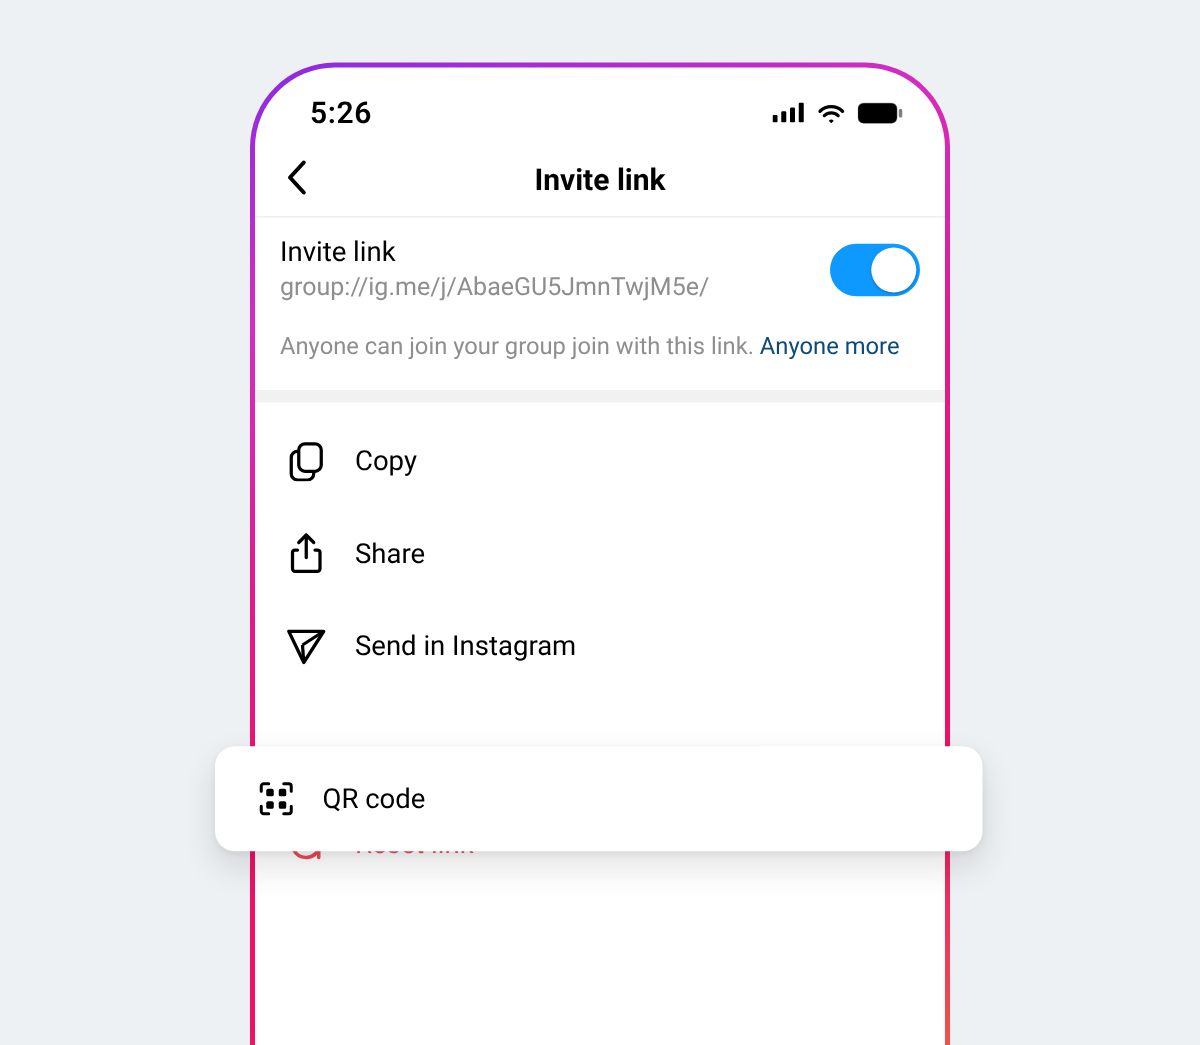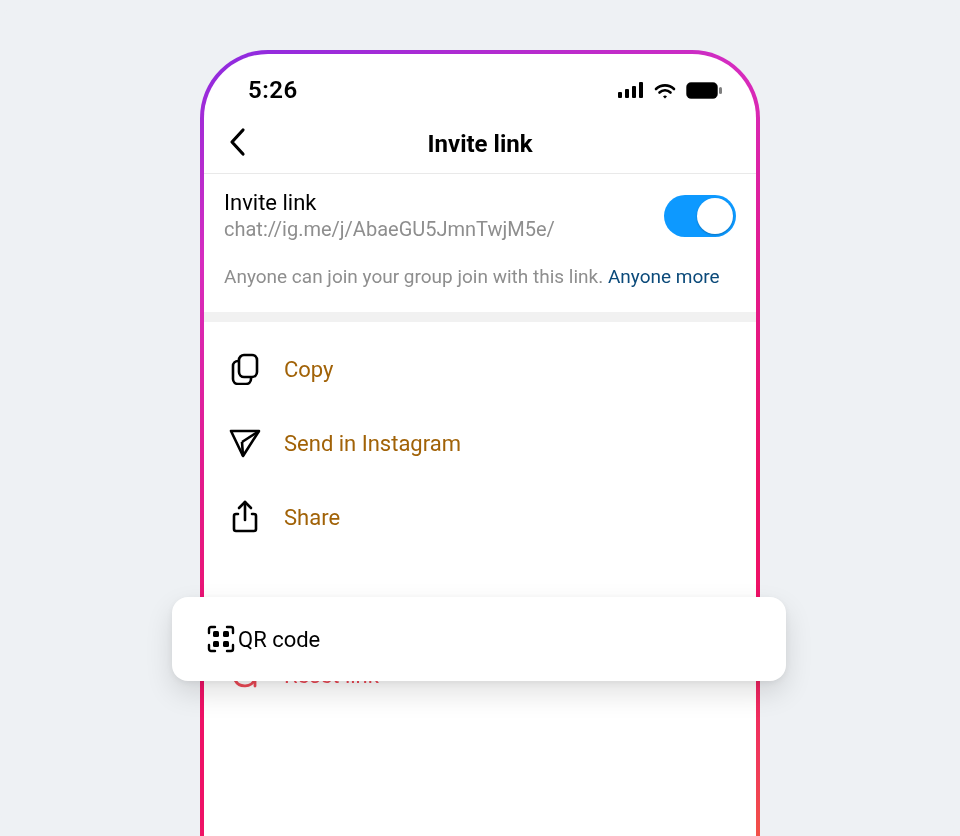--- a/index.html
+++ b/index.html
@@ -164,37 +164,38 @@
   .action-icon {
     width: 34px;
     height: 34px;
     display: flex;
     align-items: center;
     justify-content: center;
     flex: 0 0 34px;
   }
   .action-label {
     font-size: 22px;
-    color: #a16207;
+    color: #000000;
   }
   .action-item.danger .action-label { color: #ed4956; }
   .action-item.danger svg { stroke: #ed4956; }
 
   
   .floating-row {
     position: absolute;
     left: 172px;
     top: 597px;
     width: 614px;
     height: 84px;
     background: #ffffff;
     border-radius: 16px;
     box-shadow: 0 12px 28px rgba(0,0,0,0.12), 0 2px 6px rgba(0,0,0,0.06);
     display: flex;
     align-items: center;
+    gap: 20px;
     padding: 0 32px;
     cursor: pointer;
   }
   .floating-row .action-icon { width: 34px; height: 34px; flex: 0 0 34px; }
   .floating-row .action-label { font-size: 22px; color: #000; }
 
   
   .qr-spacer { height: 84px; }
 
 </style>
@@ -242,63 +243,63 @@
             </svg>
           </span>
         </div>
         <div class="nav-title">Invite link</div>
       </div>
 
       <div class="section-link">
         <div class="link-row">
           <div class="link-texts">
             <div class="link-title">Invite link</div>
-            <div class="link-url">chat://ig.me/j/AbaeGU5JmnTwjM5e/</div>
+            <div class="link-url">group://ig.me/j/AbaeGU5JmnTwjM5e/</div>
           </div>
           <div class="toggle">
             <div class="toggle-knob"></div>
           </div>
         </div>
         <div class="link-desc">
           <span>Anyone can join your group join with this link. </span><a>Anyone more</a>
         </div>
       </div>
 
       <div class="actions">
 
         <div class="action-item">
           <span class="action-icon">
             <svg width="30" height="32" viewBox="0 0 30 32" fill="none" stroke="#000" stroke-width="2.6" stroke-linejoin="round">
               <rect x="9" y="2" width="18" height="22" rx="5"></rect>
               <path d="M21 24 V26 a5 5 0 0 1 -5 5 H8 a5 5 0 0 1 -5 -5 V13 a5 5 0 0 1 5 -5 H9"></path>
             </svg>
           </span>
           <span class="action-label">Copy</span>
+        </div>
+
+        <div class="action-item">
+          <span class="action-icon">
+            <svg width="30" height="34" viewBox="0 0 30 34" fill="none" stroke="#000" stroke-width="2.6" stroke-linecap="round" stroke-linejoin="round">
+              <polyline points="9,8 15,2 21,8"></polyline>
+              <line x1="15" y1="2" x2="15" y2="20"></line>
+              <path d="M8 14 H6 a2 2 0 0 0 -2 2 V29 a2 2 0 0 0 2 2 H24 a2 2 0 0 0 2 -2 V16 a2 2 0 0 0 -2 -2 H22"></path>
+            </svg>
+          </span>
+          <span class="action-label">Share</span>
         </div>
 
         <div class="action-item">
           <span class="action-icon">
             <svg width="32" height="30" viewBox="0 0 32 30" fill="none" stroke="#000" stroke-width="2.6" stroke-linejoin="round">
               <polygon points="2,3 30,3 14,28"></polygon>
               <line x1="14" y1="28" x2="13" y2="14"></line>
               <line x1="13" y1="14" x2="30" y2="3"></line>
             </svg>
           </span>
           <span class="action-label">Send in Instagram</span>
-        </div>
-
-        <div class="action-item">
-          <span class="action-icon">
-            <svg width="30" height="34" viewBox="0 0 30 34" fill="none" stroke="#000" stroke-width="2.6" stroke-linecap="round" stroke-linejoin="round">
-              <polyline points="9,8 15,2 21,8"></polyline>
-              <line x1="15" y1="2" x2="15" y2="20"></line>
-              <path d="M8 14 H6 a2 2 0 0 0 -2 2 V29 a2 2 0 0 0 2 2 H24 a2 2 0 0 0 2 -2 V16 a2 2 0 0 0 -2 -2 H22"></path>
-            </svg>
-          </span>
-          <span class="action-label">Share</span>
         </div>
 
         <div class="qr-spacer"></div>
 
         <div class="action-item danger">
           <span class="action-icon">
             <svg width="30" height="30" viewBox="0 0 30 30" fill="none" stroke="#ed4956" stroke-width="2.8" stroke-linecap="round" stroke-linejoin="round">
               <path d="M25 10 A11 11 0 0 0 5 11"></path>
               <polyline points="5,4 5,11 12,11"></polyline>
               <path d="M5 20 A11 11 0 0 0 25 19"></path>

